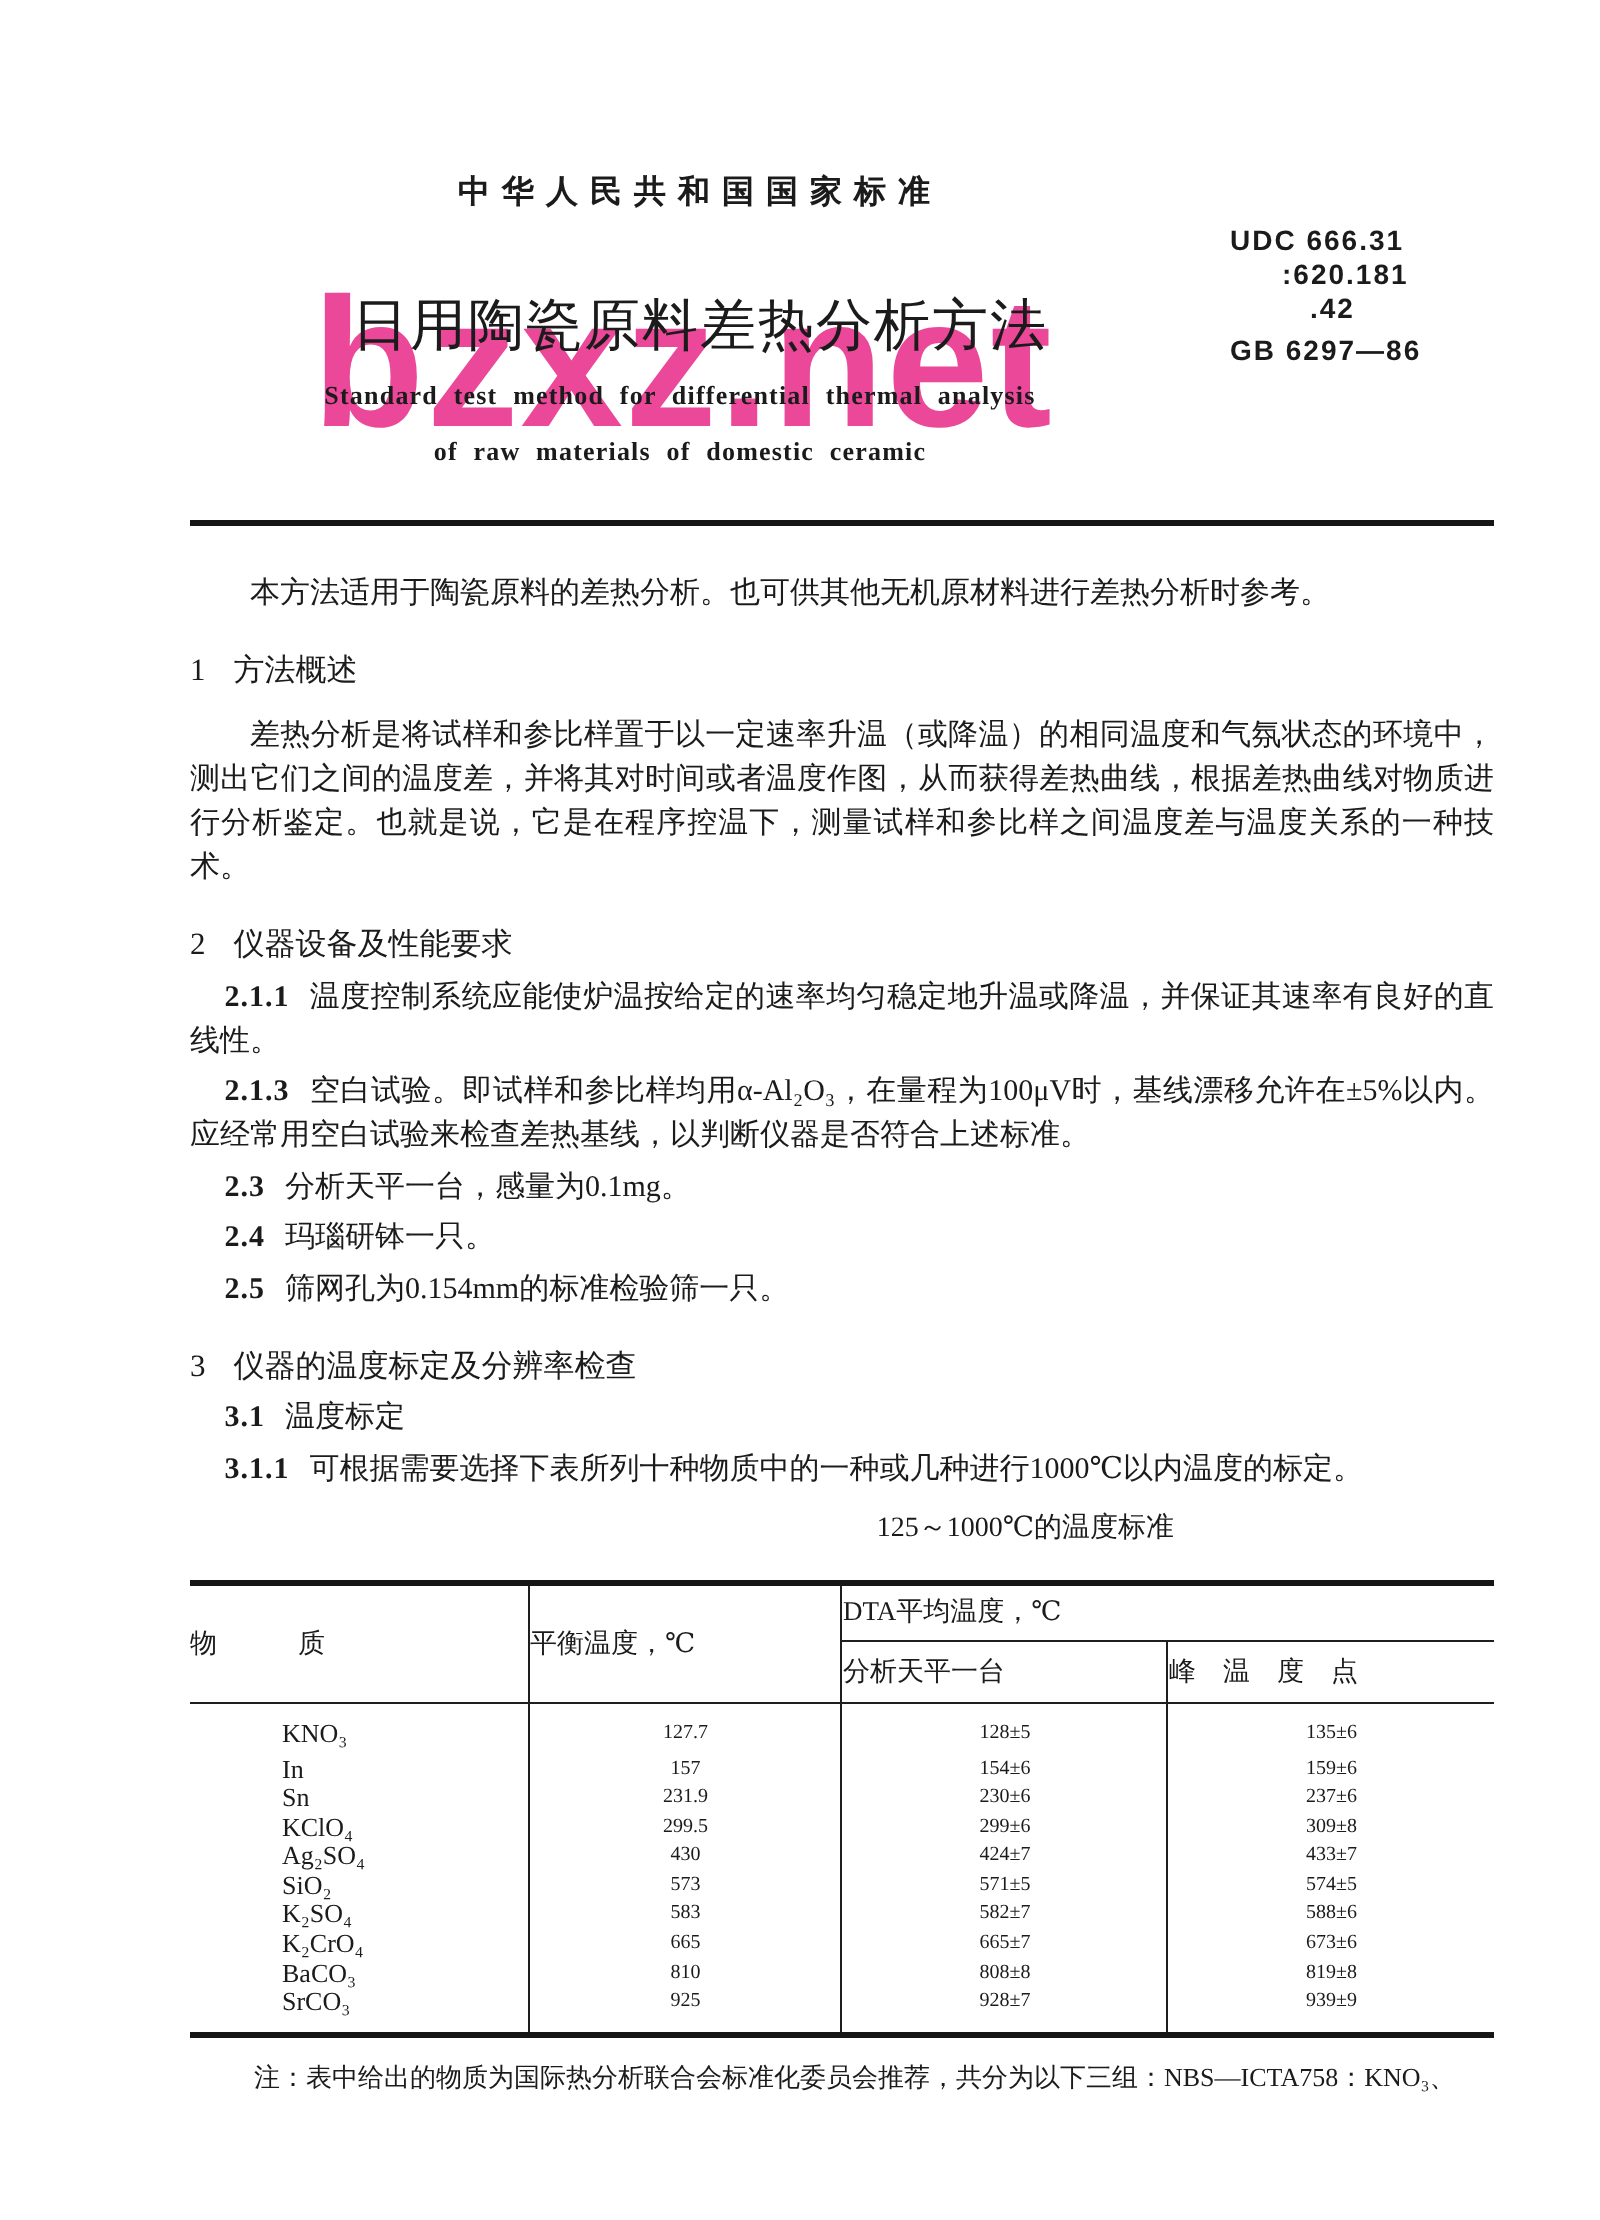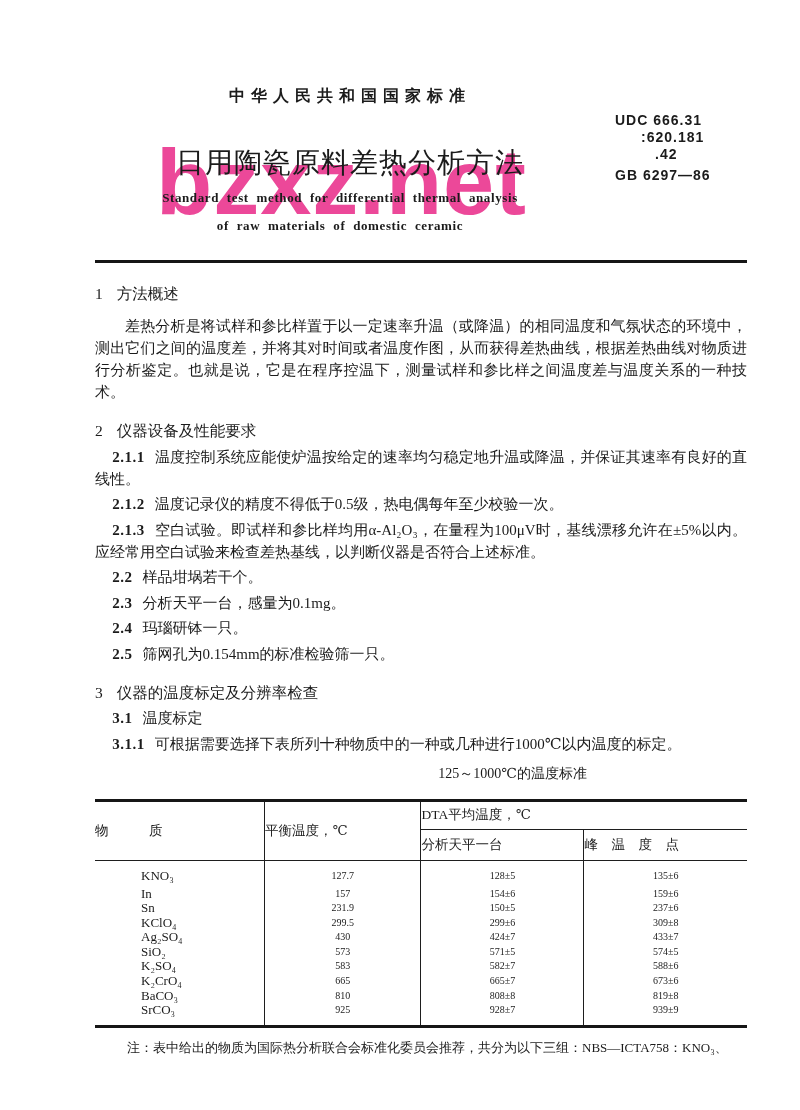--- a/index.html
+++ b/index.html
@@ -114,30 +114,29 @@
   </div>
 
   <div class="title-zh">日用陶瓷原料差热分析方法</div>
   <div class="title-en1">Standard test method for differential thermal analysis</div>
   <div class="title-en2">of raw materials of domestic ceramic</div>
 
   <div class="rule-top"></div>
 
   <div class="body-col">
 
+    <p class="para-indent2 intro">本方法适用于陶瓷原料的差热分析。也可供其他无机原材料进行差热分析时参考。</p>
 
     <p class="sec-head"><span class="num">1</span><span>方法概述</span></p>
     <p class="para-indent2 sec-para">差热分析是将试样和参比样置于以一定速率升温（或降温）的相同温度和气氛状态的环境中，测出它们之间的温度差，并将其对时间或者温度作图，从而获得差热曲线，根据差热曲线对物质进行分析鉴定。也就是说，它是在程序控温下，测量试样和参比样之间温度差与温度关系的一种技术。</p>
 
     <p class="sec-head"><span class="num">2</span><span>仪器设备及性能要求</span></p>
 
     <p class="item"><span class="num">2.1.1</span><span>温度控制系统应能使炉温按给定的速率均匀稳定地升温或降温，并保证其速率有良好的直线性。</span></p>
-    <p class="item"><span class="num">2.1.2</span><span>温度记录仪的精度不得低于0.5级，热电偶每年至少校验一次。</span></p>
     <p class="item"><span class="num">2.1.3</span><span>空白试验。即试样和参比样均用α-Al₂O₃，在量程为100μV时，基线漂移允许在±5%以内。应经常用空白试验来检查差热基线，以判断仪器是否符合上述标准。</span></p>
-    <p class="item"><span class="num">2.2</span><span>样品坩埚若干个。</span></p>
     <p class="item"><span class="num">2.3</span><span>分析天平一台，感量为0.1mg。</span></p>
     <p class="item"><span class="num">2.4</span><span>玛瑙研钵一只。</span></p>
     <p class="item"><span class="num">2.5</span><span>筛网孔为0.154mm的标准检验筛一只。</span></p>
 
     <p class="sec-head"><span class="num">3</span><span>仪器的温度标定及分辨率检查</span></p>
 
     <p class="item"><span class="num">3.1</span><span>温度标定</span></p>
     <p class="item"><span class="num">3.1.1</span><span>可根据需要选择下表所列十种物质中的一种或几种进行1000℃以内温度的标定。</span></p>
 
     <p class="tbl-caption">125～1000℃的温度标准</p>
@@ -169,21 +168,21 @@
           </tr>
         <tr>
             <td class="b-sub">In</td>
             <td class="b-eq">157</td>
             <td class="b-onset">154±6</td>
             <td class="b-peak">159±6</td>
           </tr>
         <tr>
             <td class="b-sub">Sn</td>
             <td class="b-eq">231.9</td>
-            <td class="b-onset">150±5</td>
+            <td class="b-onset">230±6</td>
             <td class="b-peak">237±6</td>
           </tr>
         <tr>
             <td class="b-sub">KClO₄</td>
             <td class="b-eq">299.5</td>
             <td class="b-onset">299±6</td>
             <td class="b-peak">309±8</td>
           </tr>
         <tr>
             <td class="b-sub">Ag₂SO₄</td>

